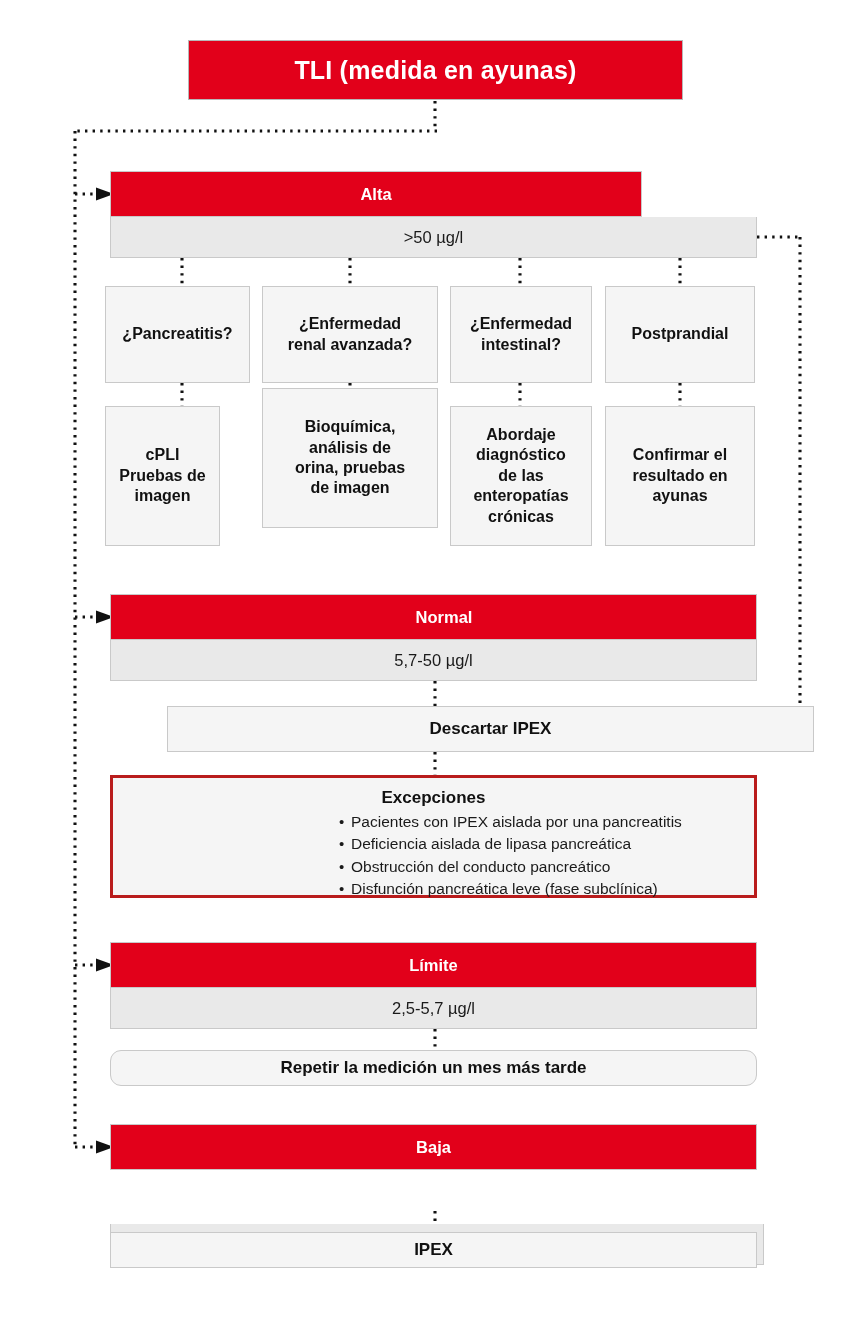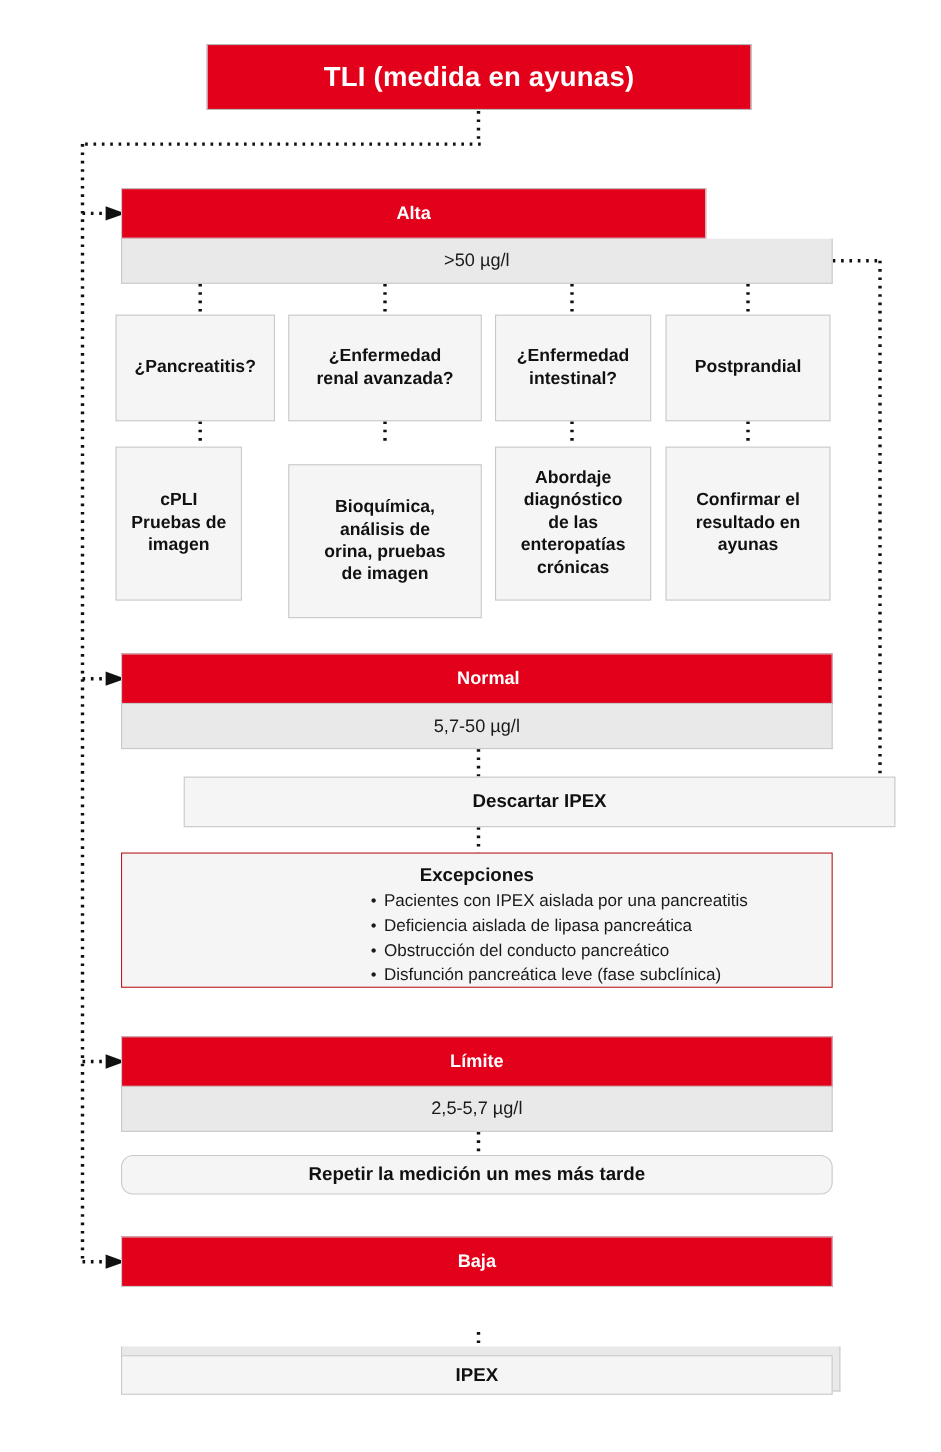--- a/index.html
+++ b/index.html
@@ -80,21 +80,21 @@
   .wide-card {
     background: #F5F5F5;
     border: 1px solid #c9c9c9;
     color: #111111;
     font-weight: bold;
     font-size: 17px;
   }
 
   .exceptions {
     background: #F5F5F5;
-    border: 1px solid #b91c1c;
+    border: 3px solid #b91c1c;
     color: #111111;
     display: block;
     padding: 10px 0 12px 0;
   }
   .exceptions .exc-title {
     font-weight: bold;
     font-size: 17px;
     text-align: center;
     color: #111111;
     margin-bottom: 3px;
@@ -210,21 +210,21 @@
   </div>
   <div class="node card multi" style="left:605px; top:286px; width:150px; height:97px;">
     <span>Postprandial</span>
   </div>
 
   <div class="node card multi" style="left:105px; top:406px; width:115px; height:140px;">
     <span>cPLI
 Pruebas de
 imagen</span>
   </div>
-  <div class="node card multi" style="left:262px; top:422px; width:176px; height:140px;">
+  <div class="node card multi" style="left:262px; top:388px; width:176px; height:140px;">
     <span>Bioquímica,
 análisis de
 orina, pruebas
 de imagen</span>
   </div>
   <div class="node card multi" style="left:450px; top:406px; width:142px; height:140px;">
     <span>Abordaje
 diagnóstico
 de las
 enteropatías

